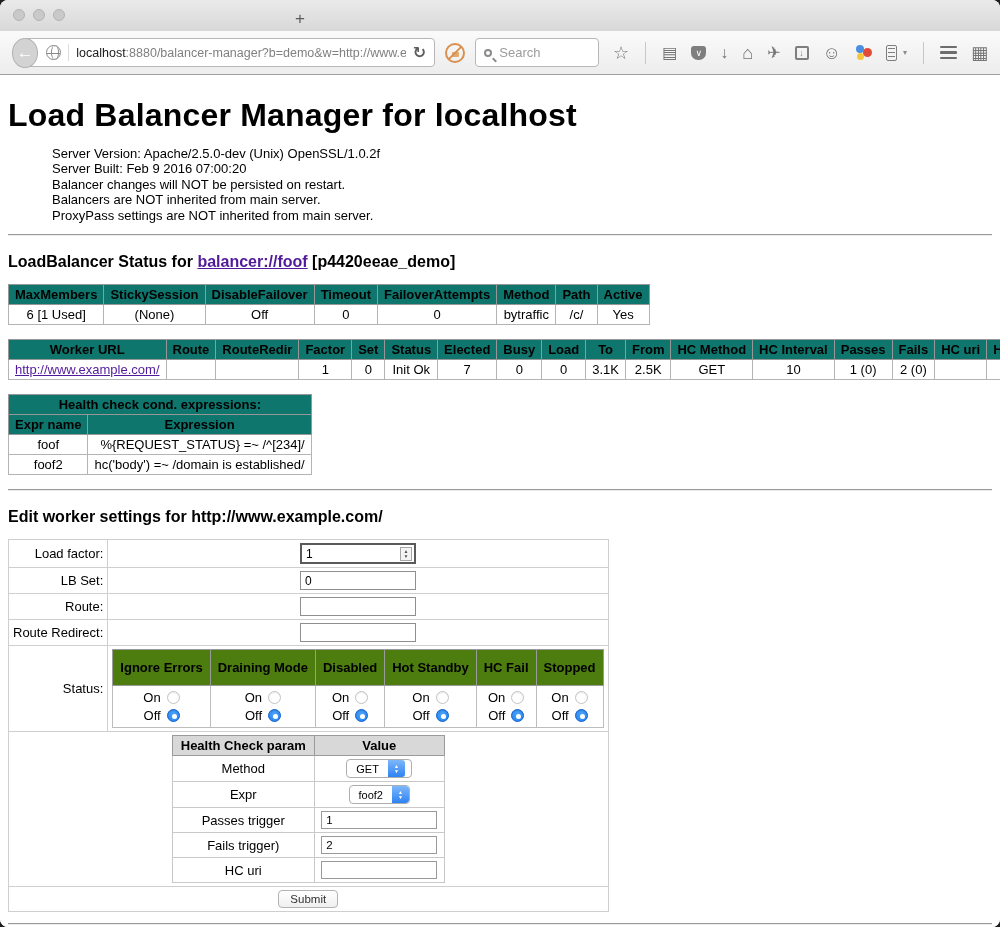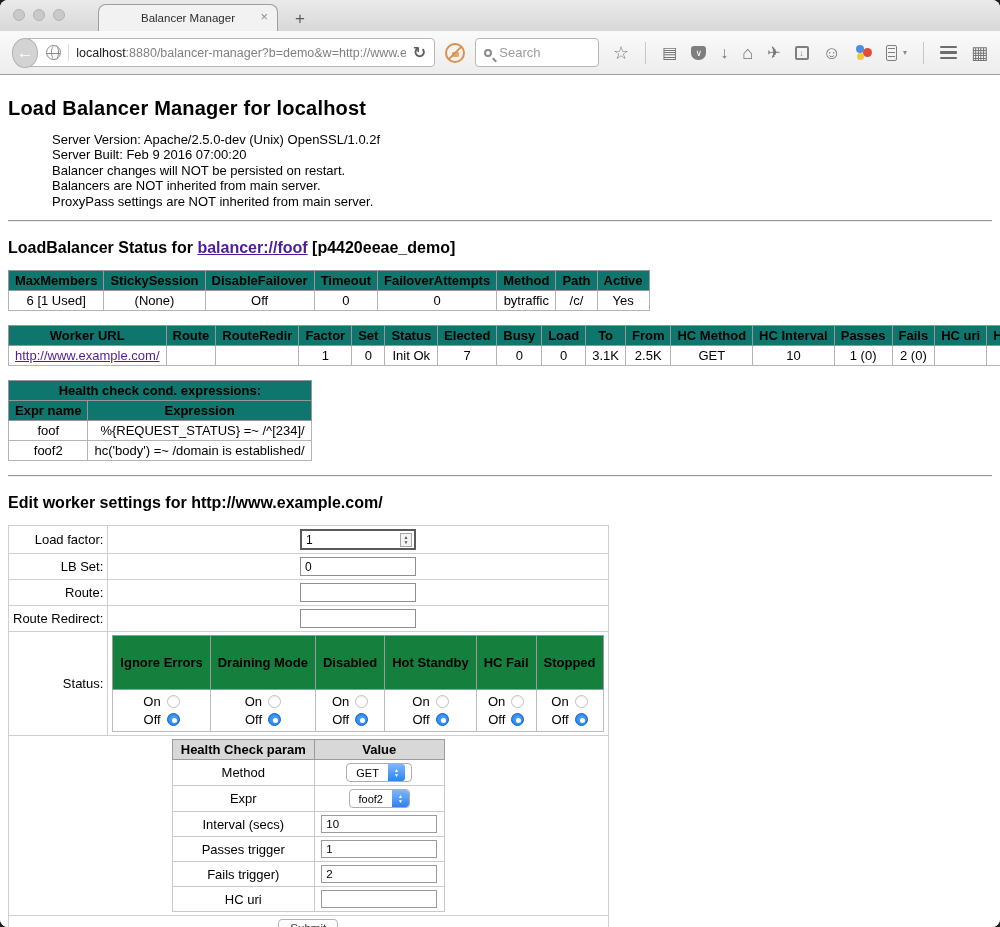--- a/index.html
+++ b/index.html
@@ -57,21 +57,21 @@
   .battery-ic { width:11px; height:16px; border:1.5px solid #7e7e7e; border-radius:2px;
                 display:flex; flex-direction:column; justify-content:space-evenly; padding:0 1px; }
   .battery-ic i { height:1.5px; background:#7e7e7e; }
   .caret-ic { font-size:8px; color:#8a8a8a; margin-left:-8px; }
   .tb-sep { width:1px; height:22px; background:#c7c7c7; margin:0 2px; }
   .menu-ic { display:flex; flex-direction:column; gap:3px; }
   .menu-ic i { width:17px; height:2.6px; background:#6d6d6d; border-radius:1px; }
 
   
   .content { flex:1; background:#fff; padding:0 8px; font-size:13px; color:#000; overflow:hidden; }
-  h1.page-title { font-size:20px; margin:22px 0 12px; letter-spacing:.2px; }
+  h1.page-title { font-size:32px; margin:22px 0 12px; letter-spacing:.2px; }
   .info-line { line-height:15.4px;margin-left:44px; }
   hr.rule { border:none; border-top:1px solid #999; border-bottom:1px solid #ededed; height:2px;
             background:#c9c9c9; margin:11px 0; }
   h3.sec-heading { font-size:16px; margin:17px 0 13px; }
   a.plink { color:#511a9b; text-decoration:underline; }
 
   table.data-table { border-collapse:collapse; font-size:13px; margin:6px 0 14px; }
   table.data-table th { background:#0f766e; border:1px solid #979797; padding:2px 6px; font-weight:bold; text-align:center; white-space:nowrap; }
   table.data-table td { background:#fff; border:1px solid #b4b4b4; padding:2px 6px; text-align:center; white-space:nowrap; }
   table.worker-table { width:100%; }
@@ -85,21 +85,21 @@
   td.fval { text-align:center; }
   .txt-input { width:116px; height:19px; border:1px solid #8f8f8f; font-size:12px; padding:1px 4px;
                font-family:"Liberation Sans",sans-serif; background:#fff; }
   .num-wrap { position:relative; display:inline-block; }
   .num-wrap .txt-input { border:2px solid #5a5a5a; padding-right:18px; height:21px; }
   .spinner { position:absolute; right:4px; top:4px; width:12px; height:14px; border:1px solid #a5a5a5;
              background:#f4f4f4; display:flex; flex-direction:column; align-items:center;
              justify-content:center; font-size:5px; line-height:5px; color:#555; }
 
   table.status-table { border-collapse:collapse; font-size:13px; margin:0 auto; }
-  table.status-table th { background:#15803d; border:1px solid #9b9b9b; padding:19px 7px; white-space:nowrap; }
+  table.status-table th { background:#4d7c0f; border:1px solid #9b9b9b; padding:10px 7px; white-space:nowrap; }
   table.status-table td { border:1px solid #bdbdbd; padding:4px 8px; }
   .onoff { display:grid; grid-template-columns:auto auto; gap:3px 6px; justify-content:center; align-items:center; }
   .onoff .rlabel { text-align:right; }
   .radio { width:13px; height:13px; border-radius:50%; display:inline-block; background:#fff;
            border:1px solid #c2c2c2; box-shadow:inset 0 1px 1px rgba(0,0,0,.08); }
   .radio.checked { background:radial-gradient(circle at 50% 40%, #52a5f8, #1d7ff0); border:1px solid #1464cf; position:relative; }
   .radio.checked::after { content:""; position:absolute; left:4px; top:4px; width:5px; height:5px;
                           border-radius:50%; background:#fff; }
 
   table.hc-table { border-collapse:collapse; font-size:13px; margin:0 auto; }
@@ -122,24 +122,20 @@
 </head>
 <body>
 
 <div class="window">
 
   <div class="titlebar">
     <div class="traffic-lights">
       <span class="tl-dot"></span>
       <span class="tl-dot"></span>
       <span class="tl-dot"></span>
-    </div>
-    <div class="tab">
-      <span>Balancer Manager</span>
-      <span class="tab-close">×</span>
     </div>
     <div class="new-tab-btn">+</div>
   </div>
 
   <div class="toolbar">
     <div class="back-btn">
       <span>←</span>
     </div>
     <div class="urlbar">
       <span class="globe-ic"></span>
@@ -393,24 +389,20 @@
                       </span></td>
             </tr>
             <tr>
               <td class="hc-label">Expr</td>
               <td class="hc-value"><span class="mac-select">
                         <span class="sel-text">foof2</span>
                         <span class="sel-arrows">▲<br>▼</span>
                       </span></td>
             </tr>
             <tr>
-              <td class="hc-label">Interval (secs)</td>
-              <td class="hc-value"><input class="hc-input" value="10" style=""></td>
-            </tr>
-            <tr>
               <td class="hc-label">Passes trigger</td>
               <td class="hc-value"><input class="hc-input" value="1" style=""></td>
             </tr>
             <tr>
               <td class="hc-label">Fails trigger)</td>
               <td class="hc-value"><input class="hc-input" value="2" style=""></td>
             </tr>
             <tr>
               <td class="hc-label">HC uri</td>
               <td class="hc-value"><input class="hc-input" value="" style=""></td>

